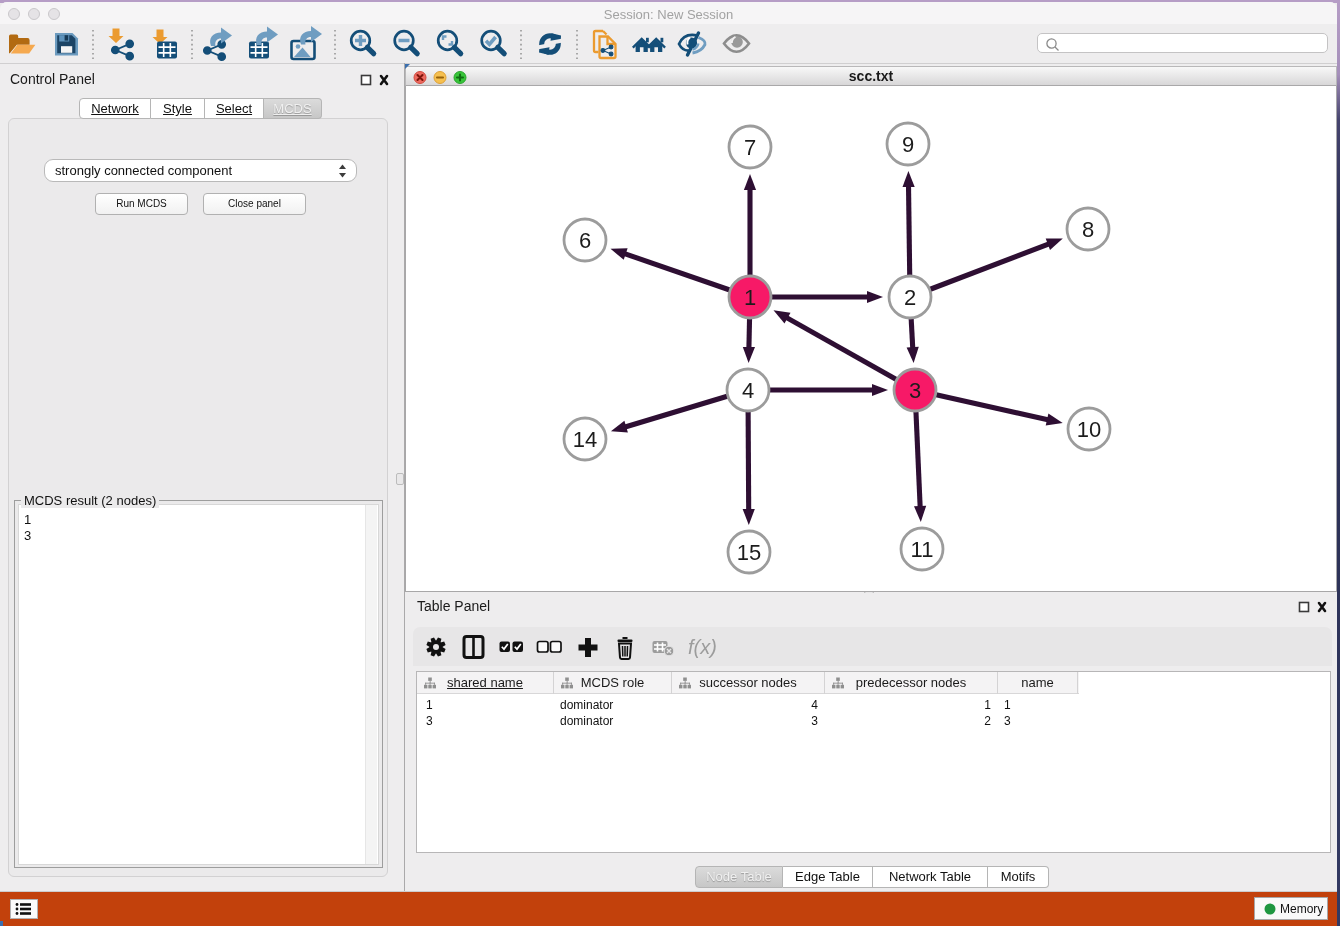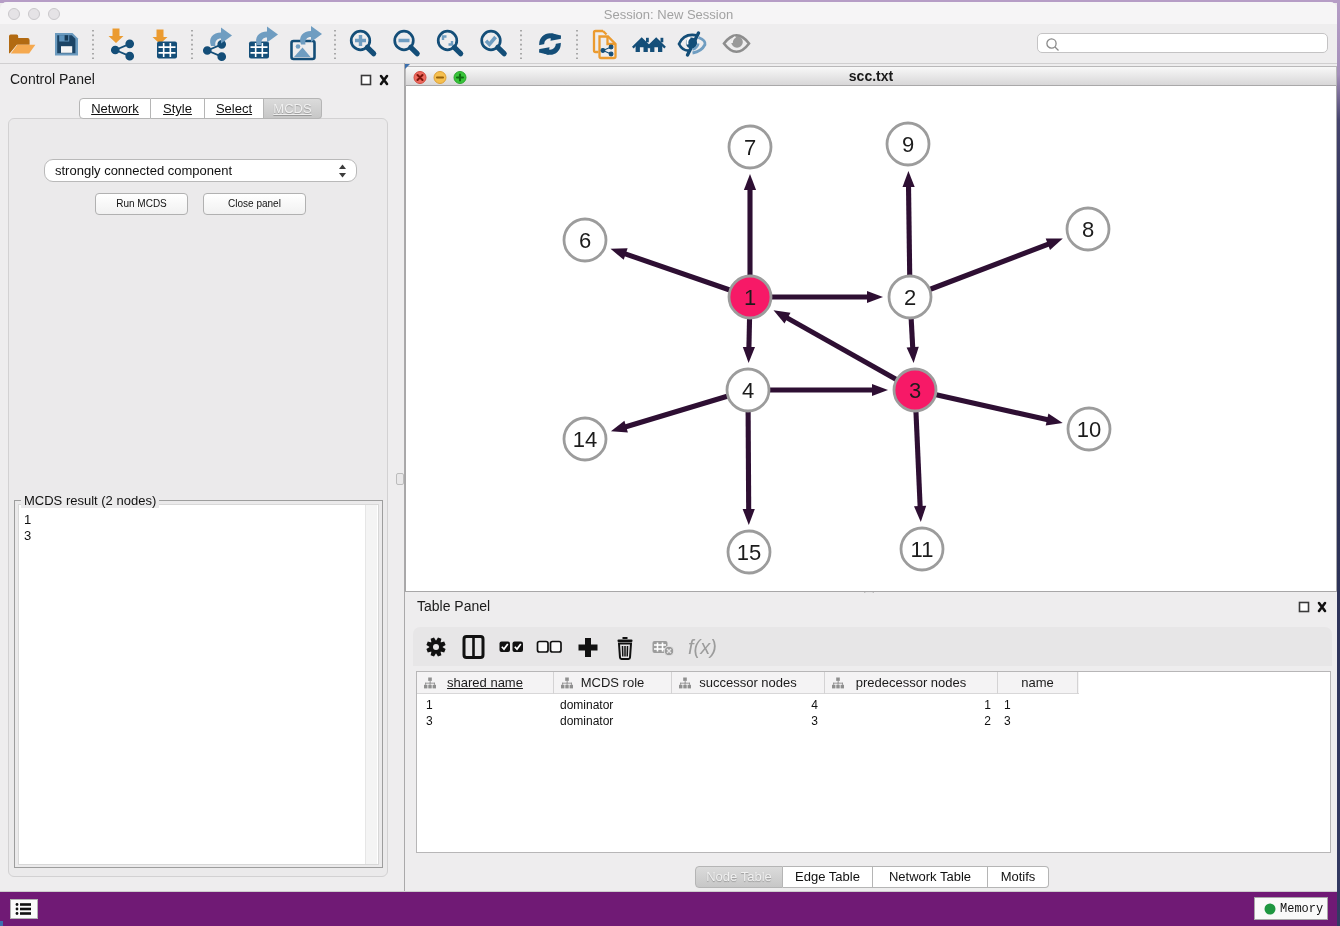--- a/index.html
+++ b/index.html
@@ -58,21 +58,21 @@
 #tp-table { left:11px; top:78px; width:915px; height:182px; background:#fff; border:1px solid #b7b6b7; }
 #tp-header { left:0; top:0; width:662px; height:22px; background:#f4f3f4; border-bottom:1px solid #d8d7d8; }
 .th { position:absolute; top:0; height:22px; border-right:1px solid #d4d3d4; font-size:13px; color:#1a1a1a; text-align:center; line-height:22px; }
 .td { position:absolute; font-size:12px; color:#111; }
 #tp-tabs { left:0; top:0; }
 .btab { position:absolute; top:0; height:22px; border:1px solid #b5b5b5; background:#fff; font-size:13px; color:#111; text-align:center; line-height:20px; }
 .tab.tabsel, .btab.tabsel { background:linear-gradient(#dbdbdb,#c7c7c7); color:#f0f0f0; text-shadow:0 1px 1px #999; }
 .thicon { position:absolute; top:5px; width:12px; height:12px; }
 
 
-#statusbar { left:0; top:889px; width:1337px; height:35px; background:#701a75; border-top:1px solid #cdcccd;font-family:Liberation Mono, monospace; }
+#statusbar { left:0; top:889px; width:1337px; height:35px; background:#c2410c; border-top:1px solid #cdcccd; }
 #list-btn { left:10px; top:7px; width:28px; height:20px; background:#fbfbfb; border:1px solid #b3b2b3; }
 #mem-btn { left:1254px; top:5px; width:74px; height:23px; background:#f9f9f9; border:1px solid #a8a7a8; font-size:12px; color:#111; }
 text { font-family:"Liberation Sans", sans-serif; }
 </style>
 </head>
 <body>
 <div class="abs" id="desk-top"></div>
 <div class="abs" id="win">
 
   <div class="abs" id="titlebar">

